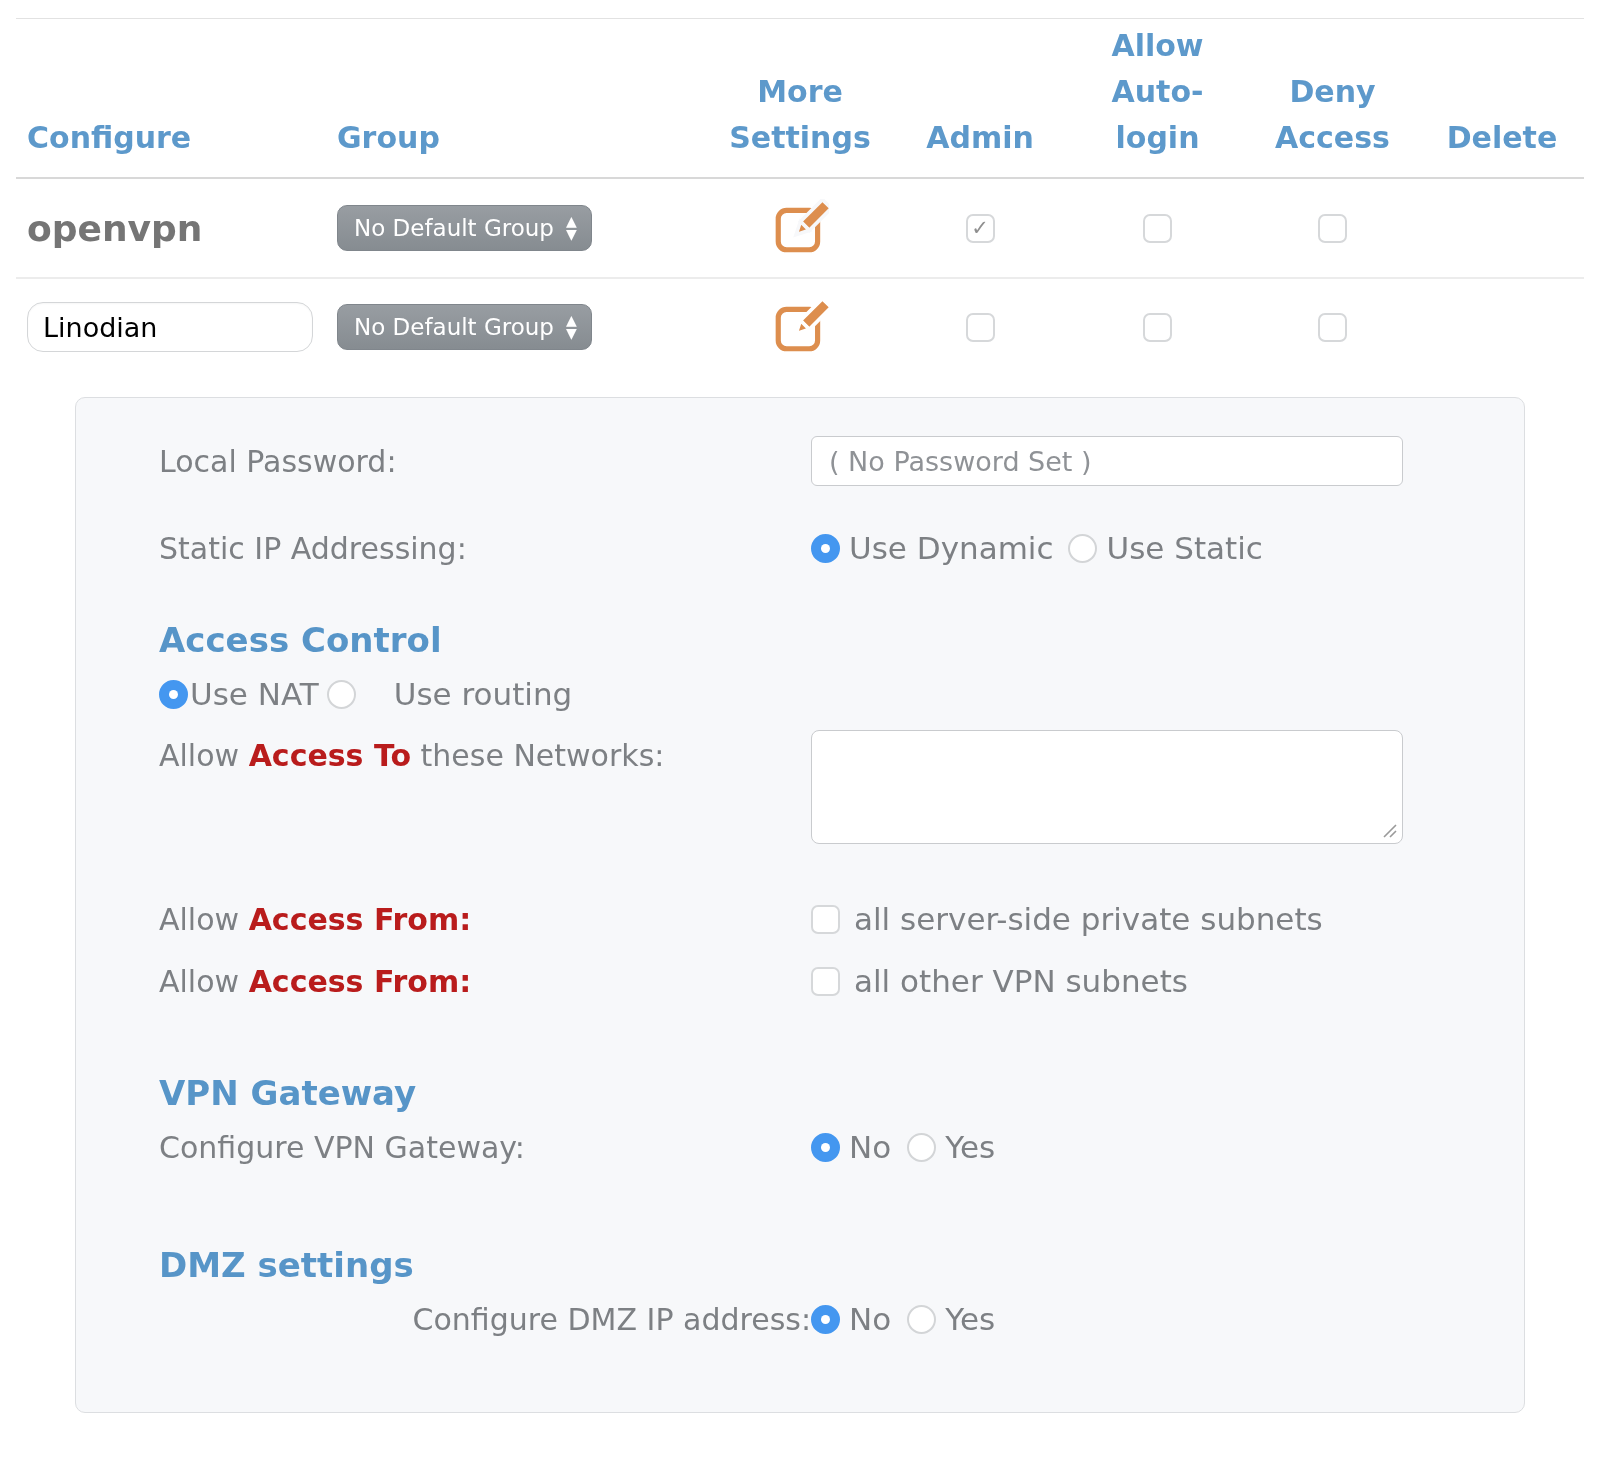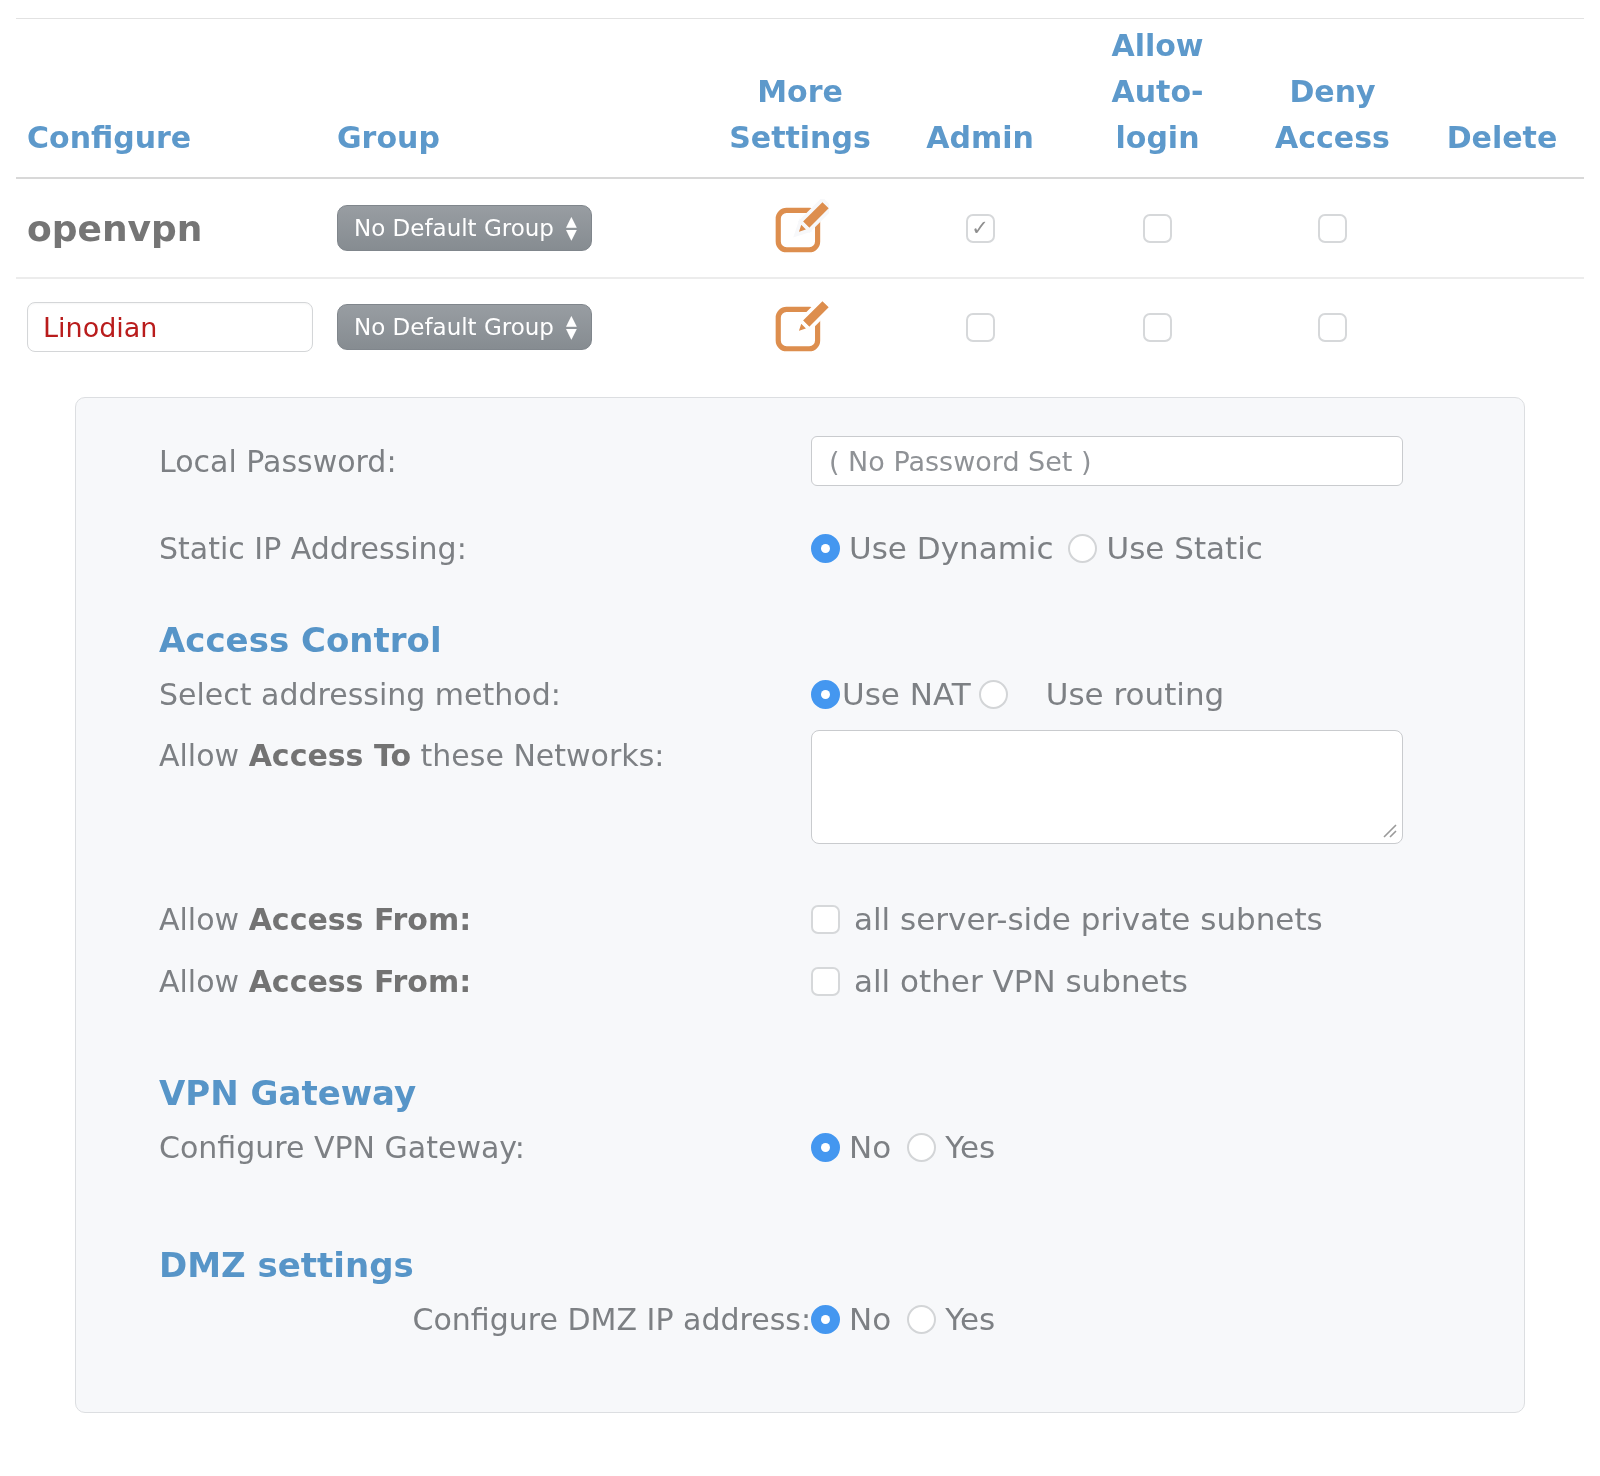--- a/index.html
+++ b/index.html
@@ -21,22 +21,22 @@
   .trow.r1 { height:100px; border-bottom:2px solid #ececec; }
   .trow.r2 { height:96px; }
   .td { display:flex; align-items:center; justify-content:center; }
   .td.left { justify-content:flex-start; }
   .td.c1 { padding-left:11px; }
   .td.c2 { padding-left:7px; }
 
   .uname { color:#757575; font-weight:bold; font-size:36px; }
 
   .uname-input {
-    width:286px; height:50px; border:1px solid #d4d6d8; border-radius:8px;
-    background:#fff; font-family:inherit; font-size:27px; color:#b91c1c; padding:8px 15px;
+    width:286px; height:50px; border:1px solid #d4d6d8; border-radius:16px;
+    background:#fff; font-family:inherit; font-size:27px; color:#000000; padding:8px 15px;
     box-shadow:inset 0 1px 2px rgba(0,0,0,0.04); outline:none;
   }
 
   .gselect {
     display:inline-flex; align-items:center; gap:12px; height:46px;
     background:linear-gradient(#989da2,#868c91); border:1px solid #80868c;
     border-radius:10px; padding:0 14px 0 16px; cursor:default;
   }
   .gselect .glabel { color:#ffffff; font-size:23px; white-space:nowrap; }
   .arrows { display:inline-flex; flex-direction:column; align-items:center; color:#ffffff;
@@ -54,21 +54,21 @@
 
   
   .panel {
     margin:22px 75px 0 75px; width:1450px;
     background:#f7f8fa; border:1px solid #dcdee1; border-radius:10px;
     padding:38px 40px 73px 83px;
   }
   .prow { display:flex; align-items:center; }
   .prow.top { align-items:flex-start; }
   .plabel { width:652px; flex:none; color:#7d8084; font-size:30px; }
-  .plabel b { font-weight:bold; color:#737373; }
+  .plabel b { font-weight:bold; color:#b91c1c; }
   .pcontrol { display:flex; align-items:center; }
 
   .heading { color:#5795c8; font-weight:bold; font-size:34px; height:44px; display:flex; align-items:center; }
 
   .pw-input {
     width:592px; height:50px; background:#fff; border:1px solid #c9cbce; border-radius:6px;
     font-family:inherit; font-size:27px; color:#555; padding:0 17px; outline:none;
   }
   .pw-input::placeholder { color:#8f9296; opacity:1; }
 
@@ -231,21 +231,20 @@
       <span class="opt">
         <span class="radio"></span>
         <span class="optlabel">Use Static</span>
       </span>
     </div>
   </div>
 
   <div class="heading h-access">Access Control</div>
 
   <div class="prow row-method">
-    <div class="plabel">Select addressing method:</div>
     <div class="pcontrol g-nat">
       <span class="opt">
         <span class="radio checked"></span>
         <span class="optlabel">Use NAT</span>
       </span>
       <span class="opt">
         <span class="radio"></span>
         <span class="optlabel">Use routing</span>
       </span>
     </div>

